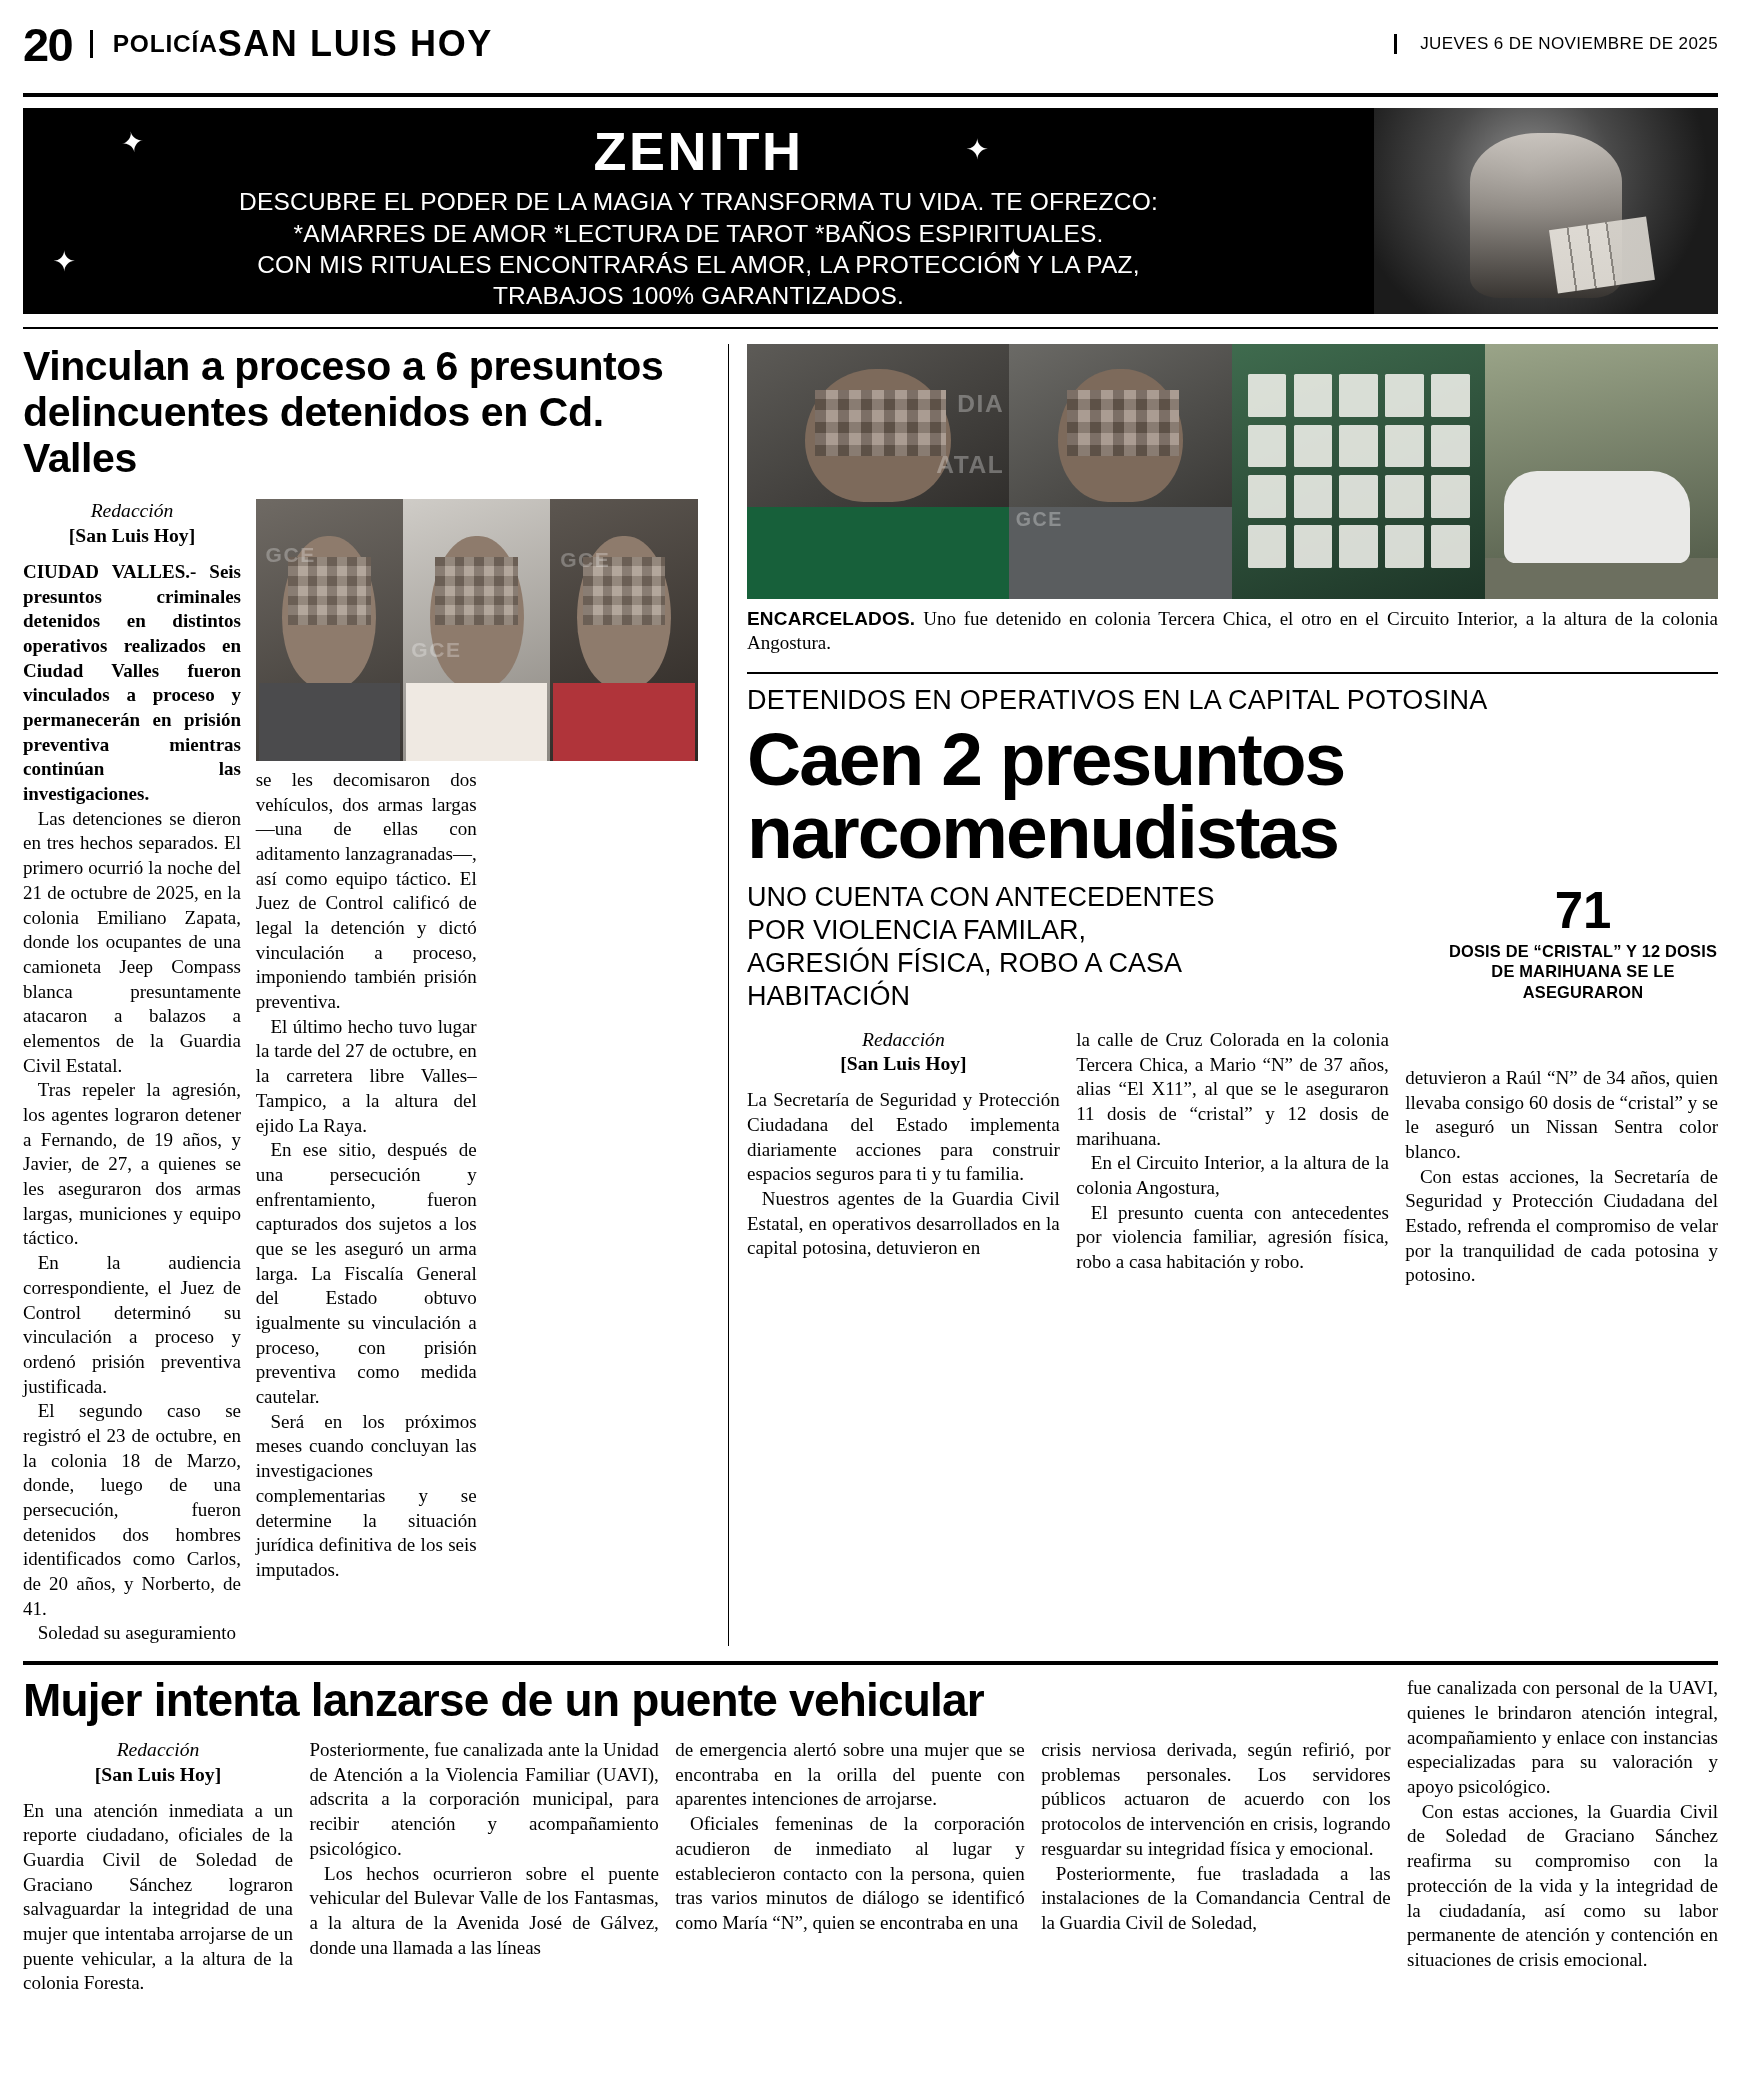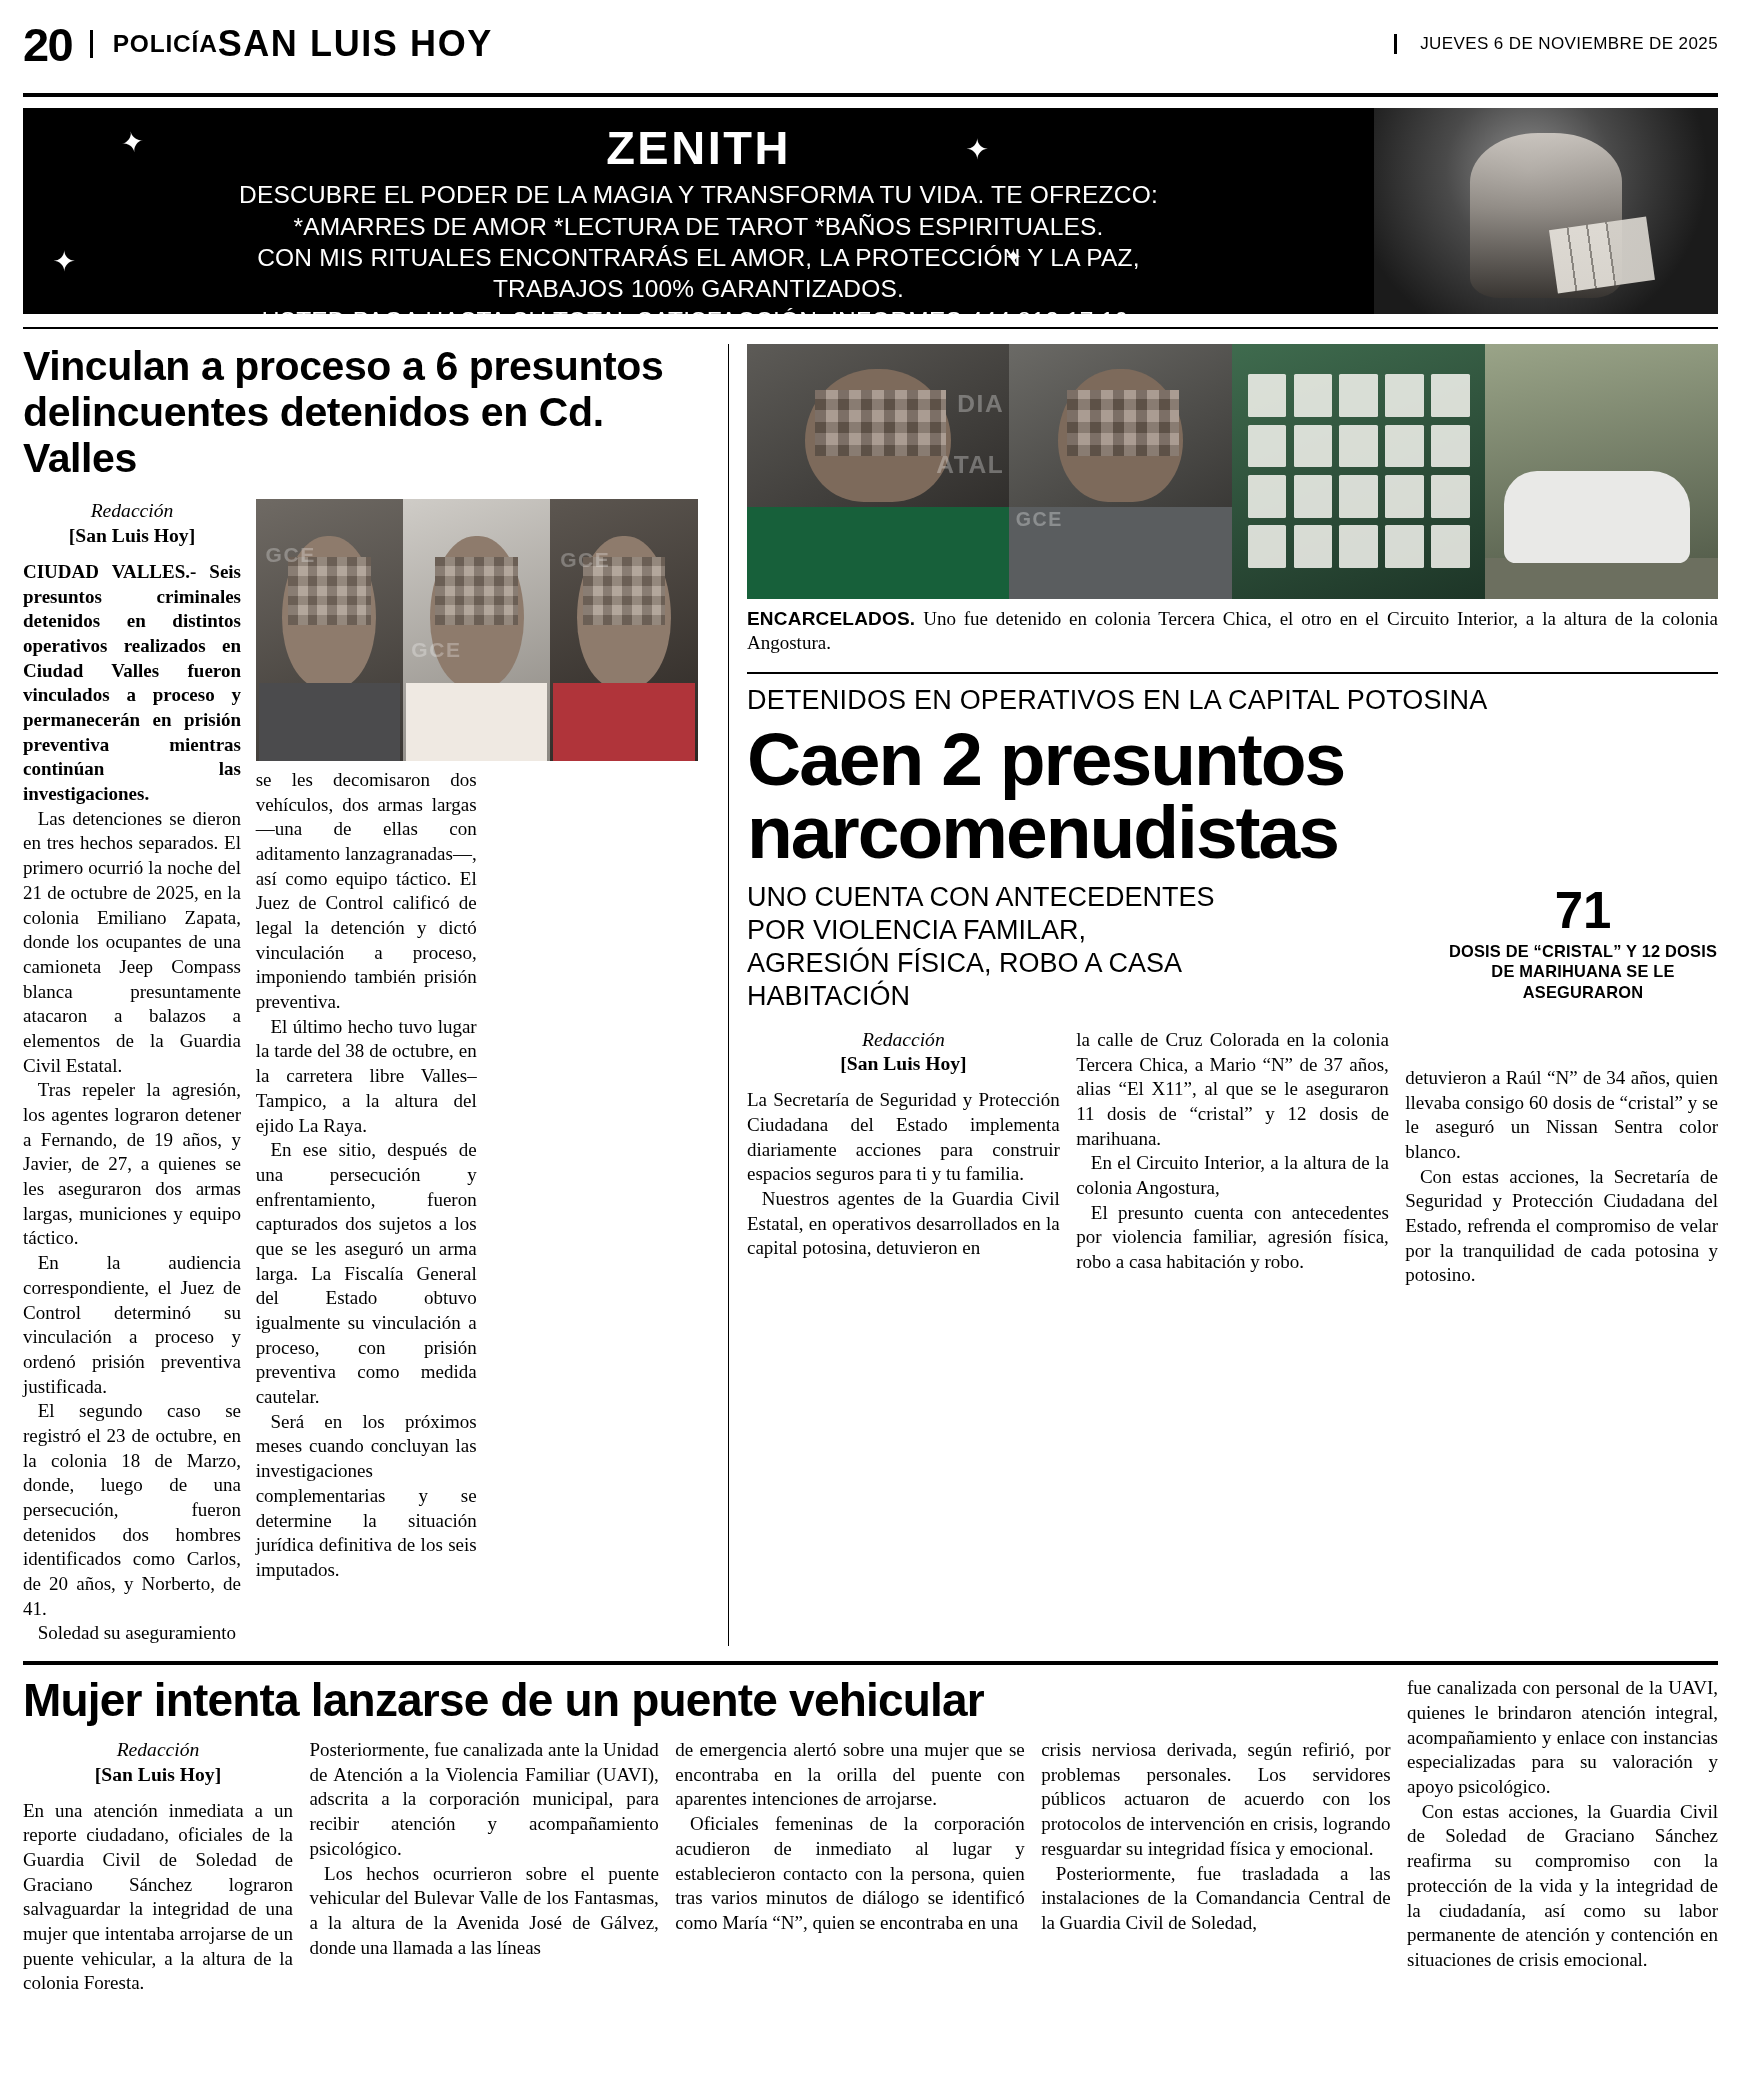--- a/index.html
+++ b/index.html
@@ -77,21 +77,21 @@
   }
   .ad-text {
     flex: 1 1 auto;
     text-align: center;
     padding: 11.5px 8.2px 8.2px 8.2px;
     position: relative;
   }
   .ad-brand {
     font-family: "Liberation Sans", sans-serif;
     font-weight: bold;
-    font-size: 47px;
+    font-size: 54px;
     letter-spacing: 2.5px;
     margin-bottom: 4.9px;
   }
   .ad-line {
     font-family: "Liberation Sans", sans-serif;
     font-size: 24.5px;
     line-height: 1.28;
     letter-spacing: 0.2px;
   }
   .ad-photo {
@@ -468,21 +468,21 @@
             </div>
             <div class="mug m3">
               <div class="bg"></div>
                 <div class="head"></div>
                 <div class="body"></div>
                 <div class="pix"></div>
               <span class="wm" style="left:9.8px;top:49px;">GCE</span>
             </div>
           </div>
           <p class="txt first">se les decomisaron dos vehículos, dos armas largas —una de ellas con aditamento lanzagranadas—, así como equipo táctico. El Juez de Control calificó de legal la detención y dictó vinculación a proceso, imponiendo también prisión preventiva.</p>
-          <p class="txt">El último hecho tuvo lugar la tarde del 38 de octubre, en la carretera libre Valles–Tampico, a la altura del ejido La Raya.</p>
+          <p class="txt">El último hecho tuvo lugar la tarde del 27 de octubre, en la carretera libre Valles–Tampico, a la altura del ejido La Raya.</p>
           <p class="txt">En ese sitio, después de una persecución y enfrentamiento, fueron capturados dos sujetos a los que se les aseguró un arma larga. La Fiscalía General del Estado obtuvo igualmente su vinculación a proceso, con prisión preventiva como medida cautelar.</p>
           <p class="txt">Será en los próximos meses cuando concluyan las investigaciones complementarias y se determine la situación jurídica definitiva de los seis imputados.</p>
         </div>
       </div>
     </div>
 
     <div class="col-right">
 
       <div class="photo-strip">
         <div class="ps ps1">

